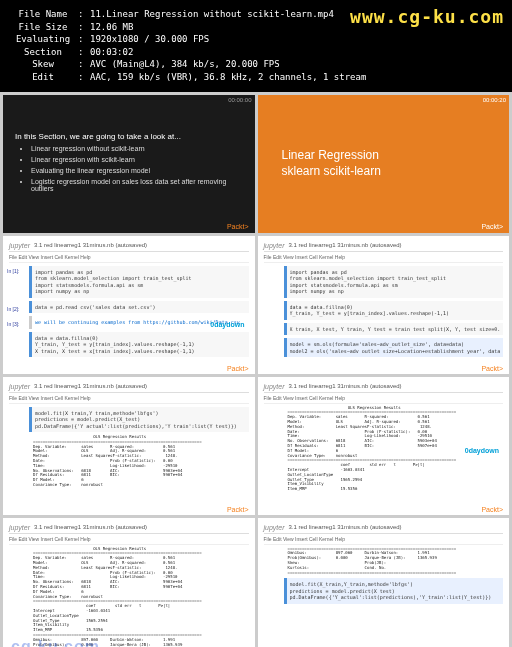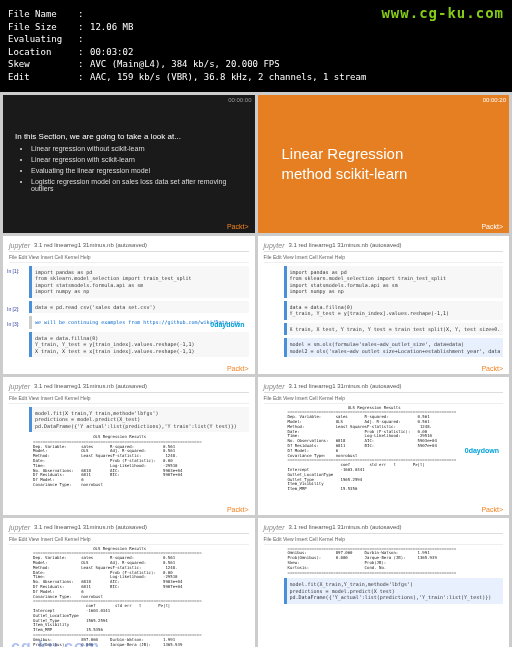--- a/index.html
+++ b/index.html
@@ -1,36 +1,36 @@
 <!DOCTYPE html>
 <html><head>
   <meta charset="utf-8">
   <style>
     * { margin: 0; padding: 0; box-sizing: border-box; }
     body { width: 512px; height: 647px; font-family: Arial, sans-serif; background: #000; overflow: hidden; }
     
     .header { background: #000; color: #fff; padding: 8px; font-family: Consolas, monospace; font-size: 9px; line-height: 1.4; position: relative; }
     .header-row { display: flex; }
-    .header-label { width: 70px; }
+    .header-label { width: 70px; text-align: center; }
     .header-sep { width: 12px; }
-    .watermark-top { position: absolute; top: 4px; right: 8px; color: #84cc16; font-size: 14px; font-weight: bold; letter-spacing: 1px; }
+    .watermark-top { position: absolute; top: 4px; right: 8px; color: #fde047; font-size: 18px; font-weight: bold; letter-spacing: 1px; }
     
     .grid { display: grid; grid-template-columns: 1fr 1fr; grid-template-rows: repeat(4, 1fr); gap: 3px; background: #ccc; padding: 3px; height: 567px; }
     .cell { background: #fff; position: relative; overflow: hidden; font-size: 6px; }
     
     .slide-dark { background: #1a1a1a; color: #fff; padding: 12px; display: flex; flex-direction: column; justify-content: center; }
     .slide-dark .ts { position: absolute; top: 2px; right: 3px; font-size: 6px; color: #999; }
     .slide-dark h3 { font-size: 8px; margin-bottom: 0; font-weight: normal; }
     .slide-dark ul { list-style: disc; padding-left: 16px; }
     .slide-dark li { font-size: 7px; margin: 4px 0; color: #ddd; }
     .slide-dark .footer { position: absolute; bottom: 3px; right: 6px; color: #f58220; font-size: 7px; }
     
     .slide-orange { background: #e67e22; color: #fff; display: flex; flex-direction: column; justify-content: center; padding-left: 24px; }
     .slide-orange .ts { position: absolute; top: 2px; right: 3px; font-size: 6px; color: #fff; }
-    .slide-orange h2 { font-size: 15px; font-weight: 300; line-height: 1.3; }
+    .slide-orange h2 { font-size: 12px; font-weight: 300; line-height: 1.3; }
     .slide-orange .footer { position: absolute; bottom: 3px; right: 6px; color: #fff; font-size: 7px; }
     
     .jupyter-frame { background: #fff; padding: 4px 6px; position: relative; }
     .jupyter-header { display: flex; align-items: center; border-bottom: 1px solid #ddd; padding: 2px 0; margin-bottom: 2px; }
     .jupyter-logo { color: #888; font-size: 7px; font-style: italic; }
     .jupyter-title { font-size: 6px; color: #555; margin-left: 4px; }
     .jupyter-toolbar { display: flex; gap: 2px; margin: 2px 0; font-size: 5px; color: #666; border-bottom: 1px solid #eee; padding-bottom: 2px; }
     .code-block { border-left: 3px solid #4a90d9; background: #f7f7f7; margin: 3px 0 3px 20px; padding: 3px; font-family: Consolas, monospace; font-size: 5px; color: #333; line-height: 1.3; }
     .code-line { white-space: nowrap; overflow: hidden; }
     .cell-label { position: absolute; font-size: 5px; color: #303f9f; left: 4px; }
@@ -40,32 +40,34 @@
     .wm-corner { position: absolute; bottom: 0; left: 8px; font-size: 16px; font-weight: bold; opacity: 0.35; color: #1d4ed8; letter-spacing: 1px; }
   </style>
 </head>
 <body>
 
 <div class="header">
   <div class="watermark-top">www.cg-ku.com</div>
   <div class="header-row">
       <span class="header-label">File Name</span>
       <span class="header-sep">:</span>
+      <span>11.Linear Regression without scikit-learn.mp4</span>
     </div>
   <div class="header-row">
       <span class="header-label">File Size</span>
       <span class="header-sep">:</span>
       <span>12.06 MB</span>
     </div>
   <div class="header-row">
       <span class="header-label">Evaluating</span>
       <span class="header-sep">:</span>
-    </div>
-  <div class="header-row">
-      <span class="header-label">Location</span>
+      <span>1920x1080 / 30.000 FPS</span>
+    </div>
+  <div class="header-row">
+      <span class="header-label">Section</span>
       <span class="header-sep">:</span>
       <span>00:03:02</span>
     </div>
   <div class="header-row">
       <span class="header-label">Skew</span>
       <span class="header-sep">:</span>
       <span>AVC (Main@L4), 384 kb/s, 20.000 FPS</span>
     </div>
   <div class="header-row">
       <span class="header-label">Edit</span>
@@ -85,21 +87,21 @@
       <li>Evaluating the linear regression model</li>
       <li>Logistic regression model on sales loss data set after removing outliers</li>
     </ul>
     <span class="footer">Packt&gt;</span>
   </div>
 
   <div class="cell slide-orange">
     <span class="ts">00:00:20</span>
     <h2>
       <span>Linear Regression</span><br>
-      <span>method scikit-learn</span>
+      <span>sklearn scikit-learn</span>
     </h2>
     <span class="footer">Packt&gt;</span>
   </div>
 
   <div class="cell jupyter-frame">
     <div class="jupyter-header">
       <span class="jupyter-logo">jupyter</span>
       <span class="jupyter-title">3.1 red linearreg1 31minus.nb (autosaved)</span>
     </div>
     <div class="jupyter-toolbar">File  Edit  View  Insert  Cell  Kernel  Help</div>

